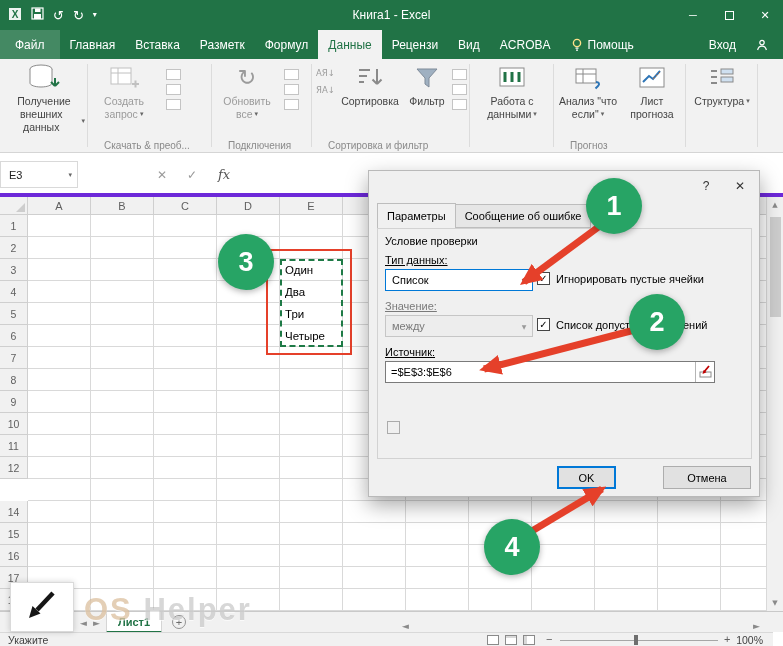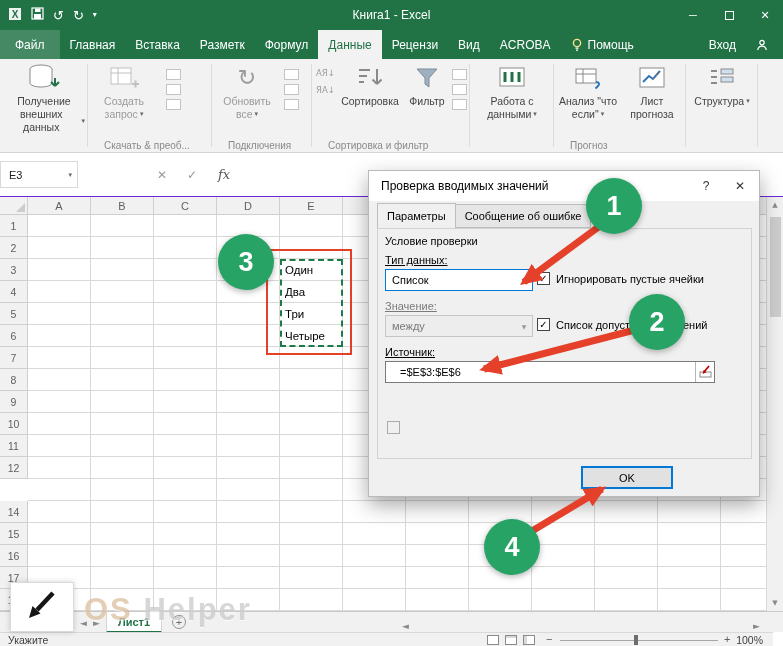--- a/index.html
+++ b/index.html
@@ -32,21 +32,21 @@
   .bigbtn .ic{height:30px;display:flex;align-items:center;justify-content:center;margin-bottom:2px}
   .bigbtn.disabled{color:#9b9b9b}
   .l2{display:flex;align-items:center;gap:2px;justify-content:center}
   .dd{font-size:7px;color:#666;font-family:"DejaVu Sans",sans-serif}
   .smallstack{position:absolute;top:10px;display:flex;flex-direction:column;gap:4px}
   .sicon{width:15px;height:11px;border:1px solid #C4C4C4;background:#fff}
   .sorttxt{font-size:8.5px;color:#9b9b9b;line-height:1;font-family:"DejaVu Sans",sans-serif}
   .refresh-glyph{font-size:22px;color:#9b9b9b;font-family:"DejaVu Sans",sans-serif;line-height:1}
 
   
-  #fbar{position:absolute;left:0;top:153px;width:783px;height:44px;background:#fff;border-bottom:1px solid #6d28d9;z-index:2}
+  #fbar{position:absolute;left:0;top:153px;width:783px;height:44px;background:#fff;border-bottom:4px solid #6d28d9;z-index:2}
   #namebox{position:absolute;left:0;top:8px;width:78px;height:27px;background:#fff;border:1px solid #D9D9D9;display:flex;align-items:center;font-size:11px;padding-left:8px}
   #namebox .dd{margin-left:auto;margin-right:5px}
   .fbg{position:absolute;top:8px;height:27px;display:flex;align-items:center;justify-content:center;color:#9b9b9b;font-size:12px}
   #fx-btn{font-family:"DejaVu Serif",serif;font-style:italic;color:#555;font-size:13px}
   #fml-input{position:absolute;left:240px;top:8px;right:6px;height:27px;background:#fff}
 
   
   #grid{position:absolute;left:0;top:197px;width:766px;height:414px;background:#fff;overflow:hidden;z-index:1}
   #hdr-row-bg{position:absolute;left:28px;top:0;width:738px;height:18px;background:#F1F1F1;border-bottom:1px solid #CFCFCF}
   #cells-bg{position:absolute;left:28px;top:18px;width:738px;height:396px;
@@ -91,21 +91,21 @@
   .dlab{position:absolute;white-space:nowrap}
   .ul{text-decoration:underline}
   .combo{position:absolute;height:22px;background:#fff;border:1px solid #7A7A7A;display:flex;align-items:center;padding-left:6px}
   .combo.focus{border-color:#0078D7}
   .combo.disabled{background:#EDEDED;border-color:#C6C6C6;color:#7a7a7a}
   .combo .arrow{margin-left:auto;width:16px;height:100%;display:flex;align-items:center;justify-content:center;font-size:6px;color:#444;font-family:"DejaVu Sans",sans-serif}
   .cb{position:absolute;width:13px;height:13px;background:#fff;border:1px solid #454545;display:flex;align-items:center;justify-content:center;font-size:10px;color:#000;line-height:1}
   .cb.disabled{border-color:#ABABAB;background:#F0F0F0;color:#9a9a9a}
   .cb-label{position:absolute;white-space:nowrap}
   .cb-label.disabled{color:#6d6d6d}
-  #src-input{position:absolute;left:16px;top:190px;width:330px;height:22px;background:#fff;border:1px solid #7A7A7A;display:flex;align-items:center;padding-left:14px}
+  #src-input{position:absolute;left:16px;top:190px;width:330px;height:22px;background:#fff;border:1px solid #7A7A7A;display:flex;align-items:center;padding-left:5px}
   #range-picker{position:absolute;left:326px;top:191px;width:19px;height:20px;background:#fff;border-left:1px solid #B5B5B5;display:flex;align-items:center;justify-content:center}
   .dbtn{position:absolute;top:295px;height:23px;background:#E1E1E1;border:1px solid #ADADAD;display:flex;align-items:center;justify-content:center}
   #btn-ok{border:2px solid #0078D7}
 
   
   #arrows{position:absolute;left:0;top:0;z-index:20;pointer-events:none}
   .numcircle{position:absolute;width:56px;height:56px;border-radius:50%;background:#27A465;color:#fff;display:flex;align-items:center;justify-content:center;font-size:27px;font-weight:bold;z-index:21;box-shadow:0 2px 6px rgba(0,0,0,.3)}
   #wm-box{position:absolute;left:10px;top:582px;width:64px;height:50px;background:#fff;border:1px solid #DADADA;box-shadow:0 0 6px rgba(0,0,0,.18);z-index:6;display:flex;align-items:center;justify-content:center}
   #wm-text{position:absolute;left:84px;top:592px;font-size:31px;font-weight:bold;letter-spacing:2px;z-index:6;color:rgba(150,150,150,.38);text-shadow:0 1px 0 rgba(255,255,255,.65);white-space:nowrap}
   #wm-text .os{color:rgba(190,140,80,.42)}
@@ -408,23 +408,20 @@
   <span class="sbicon v2" style="left:505px"></span>
   <span class="sbicon v3" style="left:523px"></span>
   <span class="zglyph" style="left:546px">−</span>
   <span id="zoom-track"></span>
   <span id="zoom-thumb"></span>
   <span class="zglyph" style="left:724px">+</span>
   <span id="zoom-level">100%</span>
 </div>
 
 <div id="dialog">
-  <div id="dlg-titlebar">
-    <span id="dlg-title">Проверка вводимых значений</span>
-  </div>
   <div class="dlg-sysbtn" style="right:36px">?</div>
   <div class="dlg-sysbtn" style="right:2px">✕</div>
 
   <div id="dtabs">
     <div class="dtab active">Параметры</div>
     <div class="dtab">Сообщение об ошибке</div>
   </div>
   <div id="dlg-page"></div>
 
   <div class="dlab" style="left:16px;top:64px">Условие проверки</div>
@@ -458,21 +455,22 @@
       <svg width="13" height="13" viewBox="0 0 13 13">
           <rect x="1" y="7" width="11" height="5" fill="#fff" stroke="#8a8a8a"></rect>
           <path d="M10 1L5 7" stroke="#C00000" stroke-width="1.8"></path>
           <path d="M3.5 9l1.2-4 2.8 2.2z" fill="#C00000"></path>
         </svg>
     </span>
   </div>
 
   <div class="cb disabled" style="left:18px;top:250px"></div>
 
-  <div class="dbtn" id="btn-ok" style="left:212px;width:92px">OK</div>
+  <div class="dbtn" id="btn-ok" style="left:188px;width:59px">OK</div>
+  <div class="dbtn" style="left:294px;width:88px">Отмена</div>
 </div>
 
 <svg id="arrows" width="783" height="646">
   <defs>
     <marker id="ah" markerUnits="userSpaceOnUse" markerWidth="22" markerHeight="20" refX="17" refY="10" orient="auto">
       <path d="M0,0 L22,10 L0,20 Z" fill="#E5402A"></path>
     </marker>
   </defs>
   <line x1="616" y1="214" x2="524" y2="282" stroke="#E5402A" stroke-width="7" marker-end="url(#ah)"></line>
   <line x1="650" y1="326" x2="484" y2="369" stroke="#E5402A" stroke-width="7" marker-end="url(#ah)"></line>

